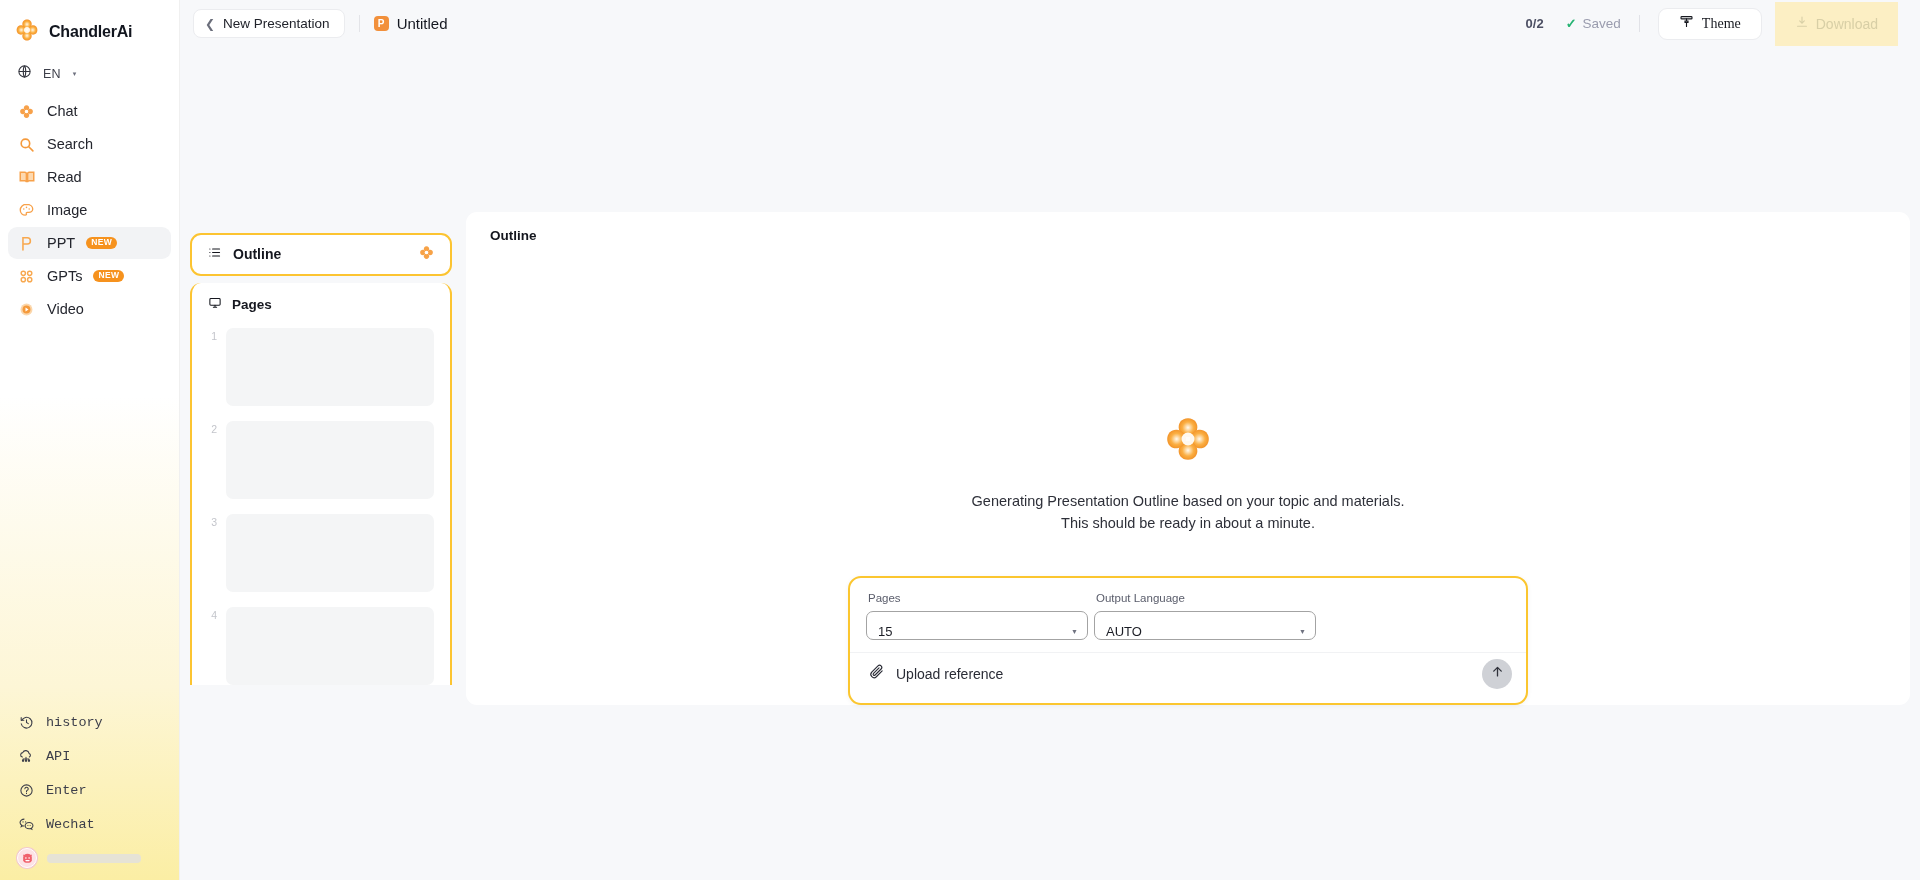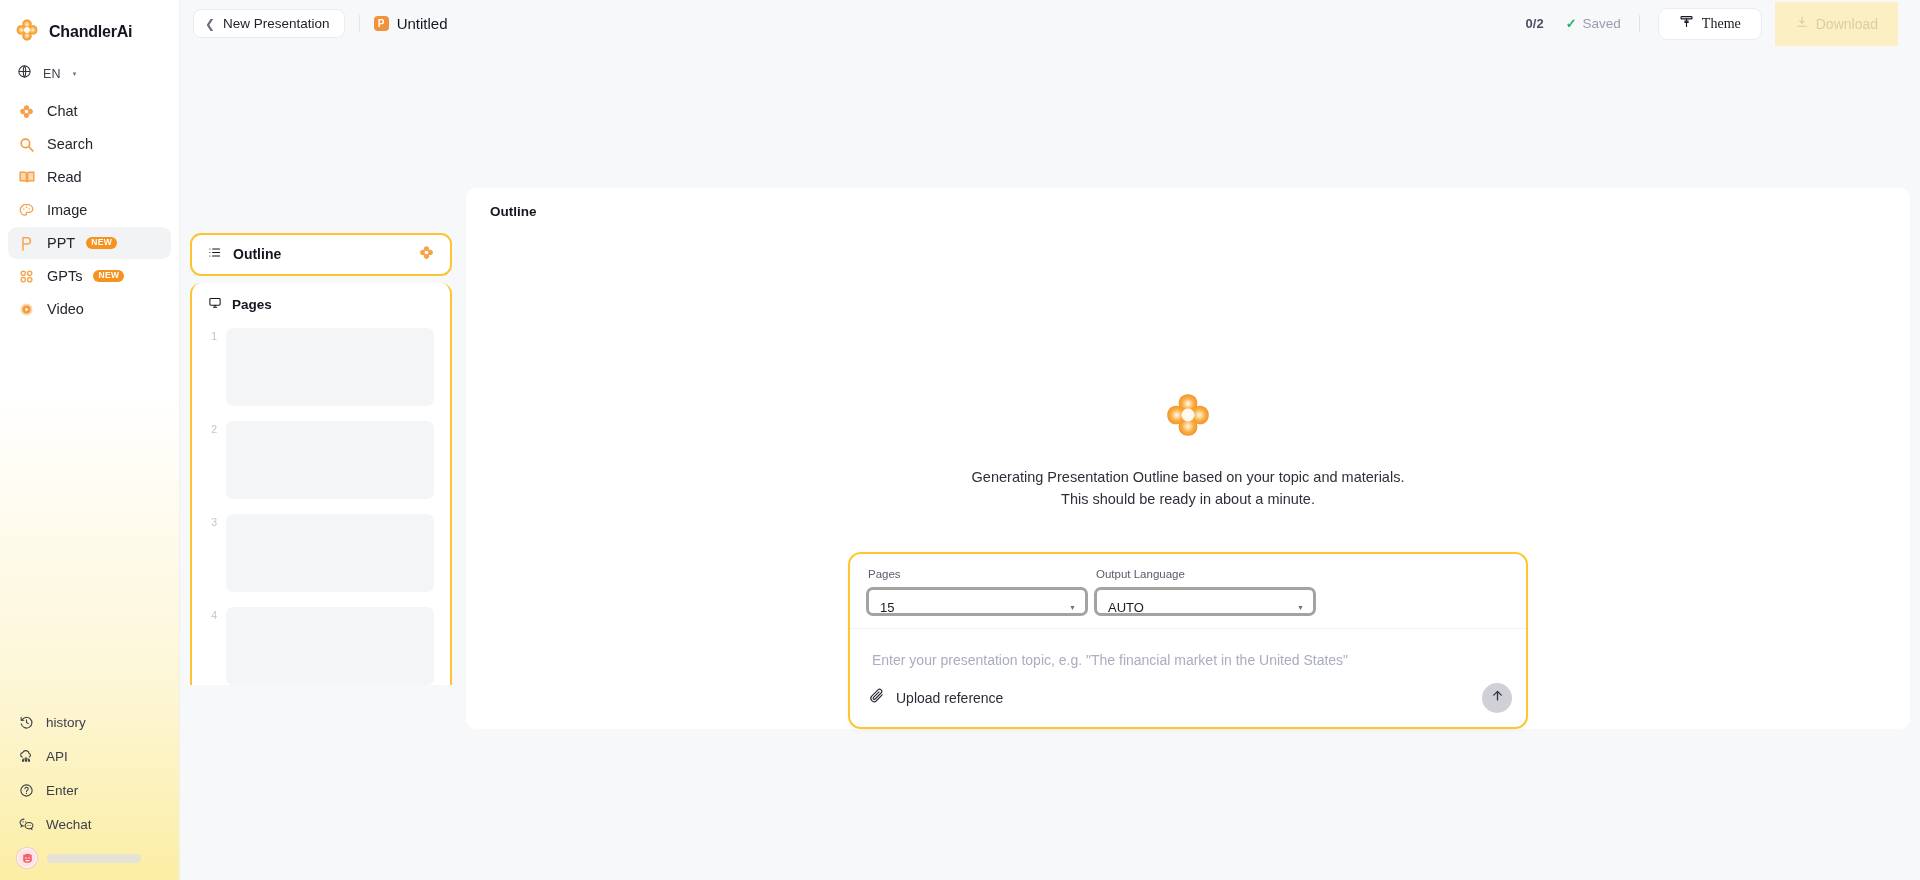--- a/index.html
+++ b/index.html
@@ -36,21 +36,21 @@
   .nav-item.active { background: #f2f3f5; }
   .badge-new {
     background: #f6921e; color: #fff; font-size: 8.5px; font-weight: 700;
     border-radius: 7px; padding: 1.5px 5px; letter-spacing: .4px; line-height: 1.1;
   }
 
   .sidebar-bottom { margin-top: auto; padding: 0 8px 10px; display: flex; flex-direction: column; gap: 6px; }
   .bot-item {
     display: flex; align-items: center; gap: 11px;
     height: 28px; padding: 0 9px; border-radius: 9px;
-    font-size: 13.5px; color: #3c3e4a; cursor: pointer;
+    font-size: 13.5px; color: #3c3e4a; cursor: pointer; font-family: Liberation Mono, monospace;
   }
   .bot-item .ic { width: 18px; height: 18px; display: flex; align-items: center; justify-content: center; flex: 0 0 18px; }
   .user-row { display: flex; align-items: center; gap: 10px; padding: 4px 9px 2px; cursor: pointer; }
   .avatar {
     width: 20px; height: 20px; border-radius: 50%;
     background: #fde3e6; border: 1.5px solid #fff;
     display: flex; align-items: center; justify-content: center;
     box-shadow: 0 0 0 1px #f3c9ce; flex: 0 0 20px;
   }
   .user-blur { width: 94px; height: 9px; border-radius: 4px; background: #e6e3d6; }
@@ -134,21 +134,21 @@
     background: #fff; border: 2px solid #fbc62f; border-radius: 13px;
     box-shadow: 0 1px 5px rgba(20,22,30,.05);
   }
   .opts { display: flex; gap: 0; padding: 14px 16px 12px; border-bottom: 1px solid #f1f2f4; }
   .opt { display: flex; flex-direction: column; gap: 7px; }
   .opt:nth-child(1) { width: 222px; }
   .opt:nth-child(2) { width: 222px; margin-left: 6px; }
   .opt:nth-child(3) { width: 222px; margin-left: 6px; }
   .opt-lbl { font-size: 11.5px; color: #5a5d6b; padding-left: 2px; }
   .select {
-    height: 29px; border: 3px solid #a3a3a3; border-radius: 7px; background: #fff;
+    height: 29px; border: 1px solid #a3a3a3; border-radius: 7px; background: #fff;
     display: flex; align-items: center; padding: 12px 9px 0 11px; cursor: pointer;
   }
   .select .val { font-size: 13px; color: #1b1d25; }
   .select .dd { margin-left: auto; font-size: 7px; color: #6f7280; }
   .lines-ic { margin-right: 8px; display: flex; }
   .topic-area { padding: 22px 22px 8px; }
   .topic-ph { font-size: 14px; color: #aaacc0; }
   .prompt-foot { display: flex; align-items: center; padding: 6px 14px 14px 18px; }
   .upload { display: flex; align-items: center; gap: 11px; cursor: pointer; }
   .upload .t { font-size: 14px; color: #2a2c36; }
@@ -491,23 +491,20 @@
 
               <div class="opt">
                 <span class="opt-lbl">Output Language</span>
                 <div class="select">
                   <span class="val">AUTO</span>
                   <span class="dd">▼</span>
                 </div>
               </div>
             </div>
 
-            <div class="topic-area">
-              <span class="topic-ph">Enter your presentation topic, e.g. "The financial market in the United States"</span>
-            </div>
 
             <div class="prompt-foot">
               <div class="upload">
                 <span>
                   <svg width="17" height="17" viewBox="0 0 24 24" fill="none" stroke="#2a2c36" stroke-width="1.6" stroke-linecap="round">
                     <path d="M20 11.2l-8.2 8.2a4.6 4.6 0 0 1-6.5-6.5l8.8-8.8a3.1 3.1 0 0 1 4.4 4.4l-8.8 8.8a1.6 1.6 0 0 1-2.2-2.2l8.1-8.1"></path>
                   </svg>
                 </span>
                 <span class="t">Upload reference</span>
               </div>

